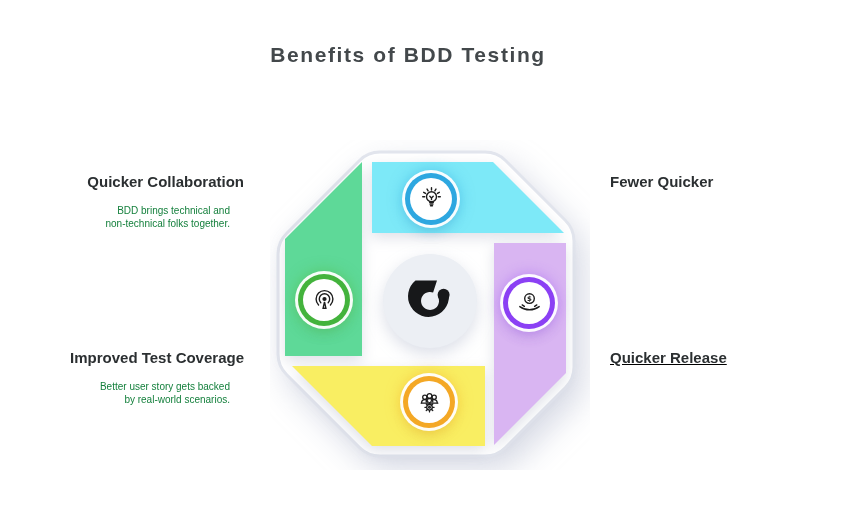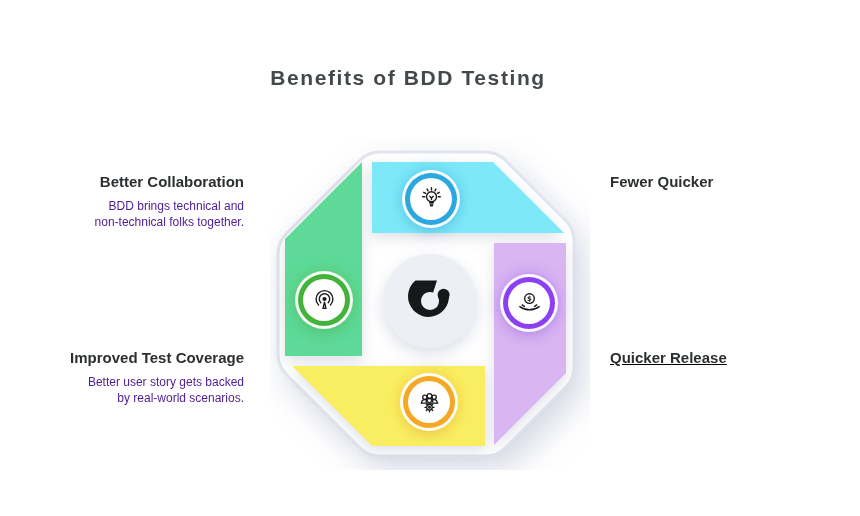--- a/index.html
+++ b/index.html
@@ -1,27 +1,27 @@
 <!DOCTYPE html>
 <html><head>
 <meta charset="utf-8">
 <style>
   html,body{margin:0;padding:0;}
   body{
     width:860px;height:516px;position:relative;background:#ffffff;overflow:hidden;
     font-family:"Liberation Sans","DejaVu Sans",sans-serif;
   }
   .title{
-    position:absolute;top:66px;left:0;width:816px;text-align:center;
+    position:absolute;top:43px;left:0;width:816px;text-align:center;
     font-size:21px;font-weight:bold;letter-spacing:1.6px;color:#43484b;
   }
   .benefit{position:absolute;width:240px;}
   .benefit.align-right{text-align:right;}
   .benefit-heading{font-size:15px;font-weight:bold;color:#2b2f31;margin:0 0 9px 0;line-height:1.15;}
-  .benefit-body{font-size:12px;color:#4c1d95;line-height:1.32;white-space:pre-line;margin:0;}
+  .benefit-body{font-size:10px;color:#15803d;line-height:1.32;white-space:pre-line;margin:14px;}
   .pos-top-left{top:173px;right:616px;}
   .pos-top-right{top:173px;left:610px;}
   .pos-bottom-left{top:349px;right:616px;}
   .pos-bottom-right{top:349px;left:610px;text-decoration:underline;}
 
   .octagon-svg{position:absolute;left:270px;top:140px;width:320px;height:330px;}
 
   .badge{
     position:absolute;width:42px;height:42px;border-radius:50%;background:#ffffff;
     display:flex;align-items:center;justify-content:center;
@@ -97,21 +97,21 @@
     <circle cx="18.2" cy="8.2" r="2.1"></circle>
     <path d="M5.6 13.8 a3.2 3.2 0 0 1 6.4 0 M10.2 13 a3.3 3.5 0 0 1 6.6 0 M14.8 13.8 a3.2 3.2 0 0 1 6.4 0"></path>
     <path d="M5.2 14.2 H21.8"></path>
     <circle cx="13.5" cy="18.3" r="2.8"></circle>
     <circle cx="13.5" cy="18.3" r="0.9"></circle>
     <path d="M16.9 18.3 h1.2 M13.5 14.9 v-1.2 M10.1 18.3 h-1.2 M13.5 21.7 v1.2 M15.9 15.9 l0.85 -0.85 M11.1 15.9 l-0.85 -0.85 M11.1 20.7 l-0.85 0.85 M15.9 20.7 l0.85 0.85"></path>
   </svg>
 </div>
 
 <div class="benefit align-right pos-top-left">
-  <div class="benefit-heading">Better Collaboration</div>
+  <div class="benefit-heading">Quicker Collaboration</div>
   <div class="benefit-body">BDD brings technical and
 non-technical folks together.</div>
 </div>
 
 <div class="benefit pos-top-right">
   <div class="benefit-heading">Fewer Quicker</div>
 </div>
 
 <div class="benefit align-right pos-bottom-left">
   <div class="benefit-heading">Improved Test Coverage</div>

